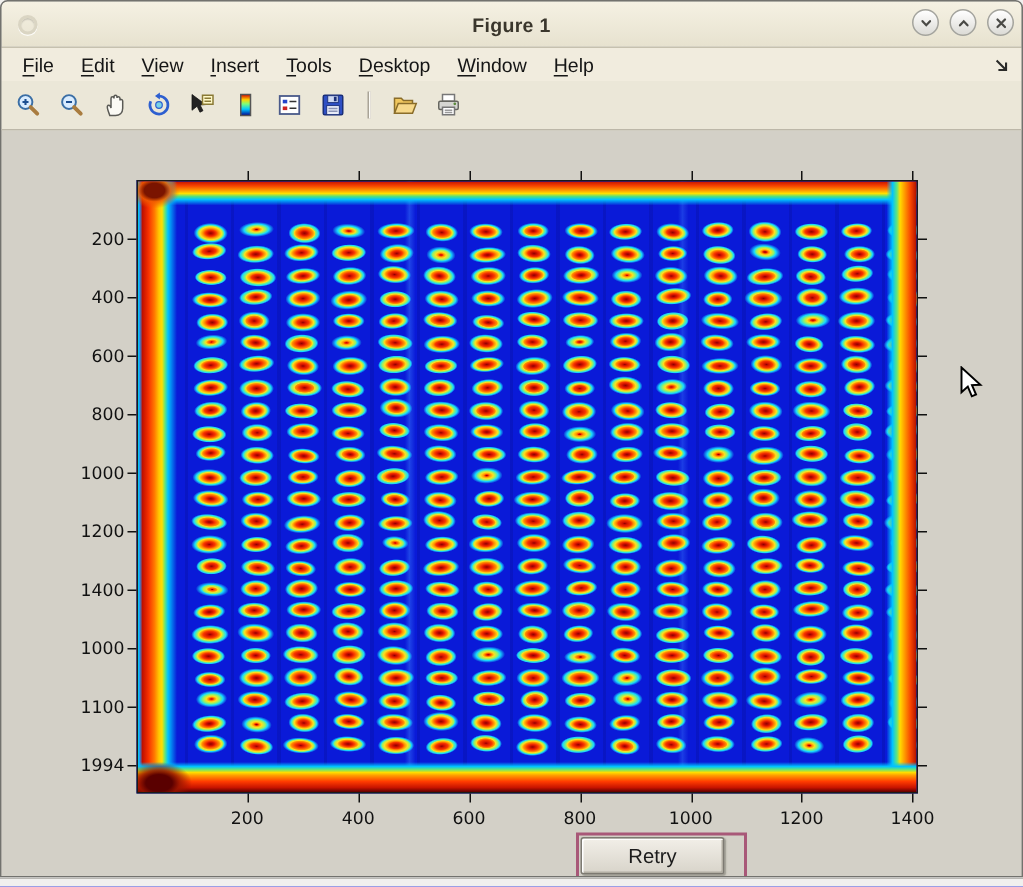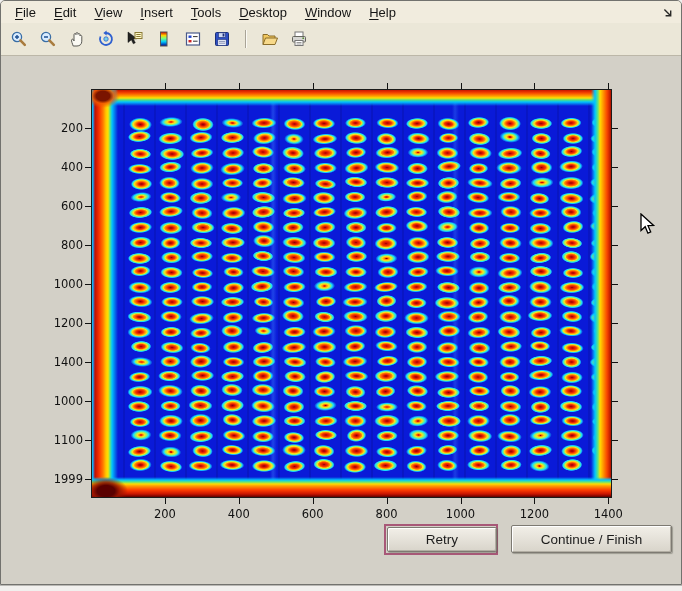--- a/index.html
+++ b/index.html
@@ -73,32 +73,53 @@
   .ylabel{position:absolute;font-family:"DejaVu Sans",sans-serif;font-size:11.5px;color:#111;text-align:right;width:60px}
   
   .btn3d{
     background:linear-gradient(#f2efe8,#d8d4ca);
     border:1px solid #7d7a72;border-radius:2px;
     box-shadow:inset 1px 1px 0 #ffffff,inset -1px -1px 0 #b2ae a3;
     box-shadow:inset 1px 1px 0 #ffffff,inset -1px -1px 0 #b2aea3,1px 1px 1px rgba(90,90,80,.45);
     font-family:"Liberation Sans",sans-serif;font-size:13.5px;color:#1c1c1c;cursor:default;
   }
   .retry-wrap{position:absolute;left:383px;top:468px;width:108px;height:25px;border:2px solid #a85878;padding:1px;background:#d3d0c7}
-  .retry-btn{width:110px;height:25px;display:block}
+  .retry-btn{width:96px;height:25px;display:block}
   .cont-btn{position:absolute;left:510px;top:469px;width:161px;height:28px}
   
   .cursor{position:absolute;left:639px;top:157px;line-height:0;pointer-events:none}
   
   .bottom-strip{position:absolute;left:0;top:585px;width:682px;height:6px;background:#f1f0ee;border-top:1px solid #b9b8b4;box-sizing:border-box}
 </style>
 </head>
 <body>
 
 <div class="window">
 
+  <div class="titlebar">
+    <span class="win-icon"></span>
+    <span class="title">Figure 1</span>
+    <span class="win-controls">
+      <button class="win-btn" title="">
+        <svg width="11" height="11" viewBox="0 0 11 11">
+            <path d="M3,4.1 L5.5,6.8 L8,4.1" fill="none" stroke="#4a4a46" stroke-width="1.5" stroke-linecap="round"></path>
+          </svg>
+      </button>
+      <button class="win-btn" title="">
+        <svg width="11" height="11" viewBox="0 0 11 11">
+            <path d="M3,6.9 L5.5,4.2 L8,6.9" fill="none" stroke="#4a4a46" stroke-width="1.5" stroke-linecap="round"></path>
+          </svg>
+      </button>
+      <button class="win-btn" title="">
+        <svg width="11" height="11" viewBox="0 0 11 11">
+            <path d="M3,3 L8,8 M8,3 L3,8" fill="none" stroke="#4a4a46" stroke-width="1.5" stroke-linecap="round"></path>
+          </svg>
+      </button>
+    </span>
+  </div>
 
   <div class="menubar" id="menubar">
     <span class="menu-item"><u>F</u>ile</span>
       <span class="menu-item"><u>E</u>dit</span>
       <span class="menu-item"><u>V</u>iew</span>
       <span class="menu-item"><u>I</u>nsert</span>
       <span class="menu-item"><u>T</u>ools</span>
       <span class="menu-item"><u>D</u>esktop</span>
       <span class="menu-item"><u>W</u>indow</span>
       <span class="menu-item"><u>H</u>elp</span>
@@ -620,27 +641,26 @@
         <div class="tick" style="left:611px;top:305.7px;width:6px;height:1px"></div>
         <div class="ylabel" style="left:22px;top:298.7px">1400</div>
         <div class="tick" style="left:84px;top:344.6px;width:6px;height:1px"></div>
         <div class="tick" style="left:611px;top:344.6px;width:6px;height:1px"></div>
         <div class="ylabel" style="left:22px;top:337.6px">1000</div>
         <div class="tick" style="left:84px;top:383.6px;width:6px;height:1px"></div>
         <div class="tick" style="left:611px;top:383.6px;width:6px;height:1px"></div>
         <div class="ylabel" style="left:22px;top:376.6px">1100</div>
         <div class="tick" style="left:84px;top:422.5px;width:6px;height:1px"></div>
         <div class="tick" style="left:611px;top:422.5px;width:6px;height:1px"></div>
-        <div class="ylabel" style="left:22px;top:415.5px">1999</div>
+        <div class="ylabel" style="left:22px;top:415.5px">1994</div>
       </div>
 
     <div class="retry-wrap">
       <button class="btn3d retry-btn">Retry</button>
     </div>
-    <button class="btn3d cont-btn">Continue / Finish</button>
 
     <span class="cursor">
       <svg width="16" height="24" viewBox="0 0 16 24">
         <polygon points="1,1 1,17.5 5.2,13.7 7.9,20.2 10.7,19 8,12.7 13.6,12.5" fill="#ffffff" stroke="#000000" stroke-width="1.3" stroke-linejoin="miter"></polygon>
       </svg>
     </span>
   </div>
 </div>
 
 <div class="bottom-strip"></div>

